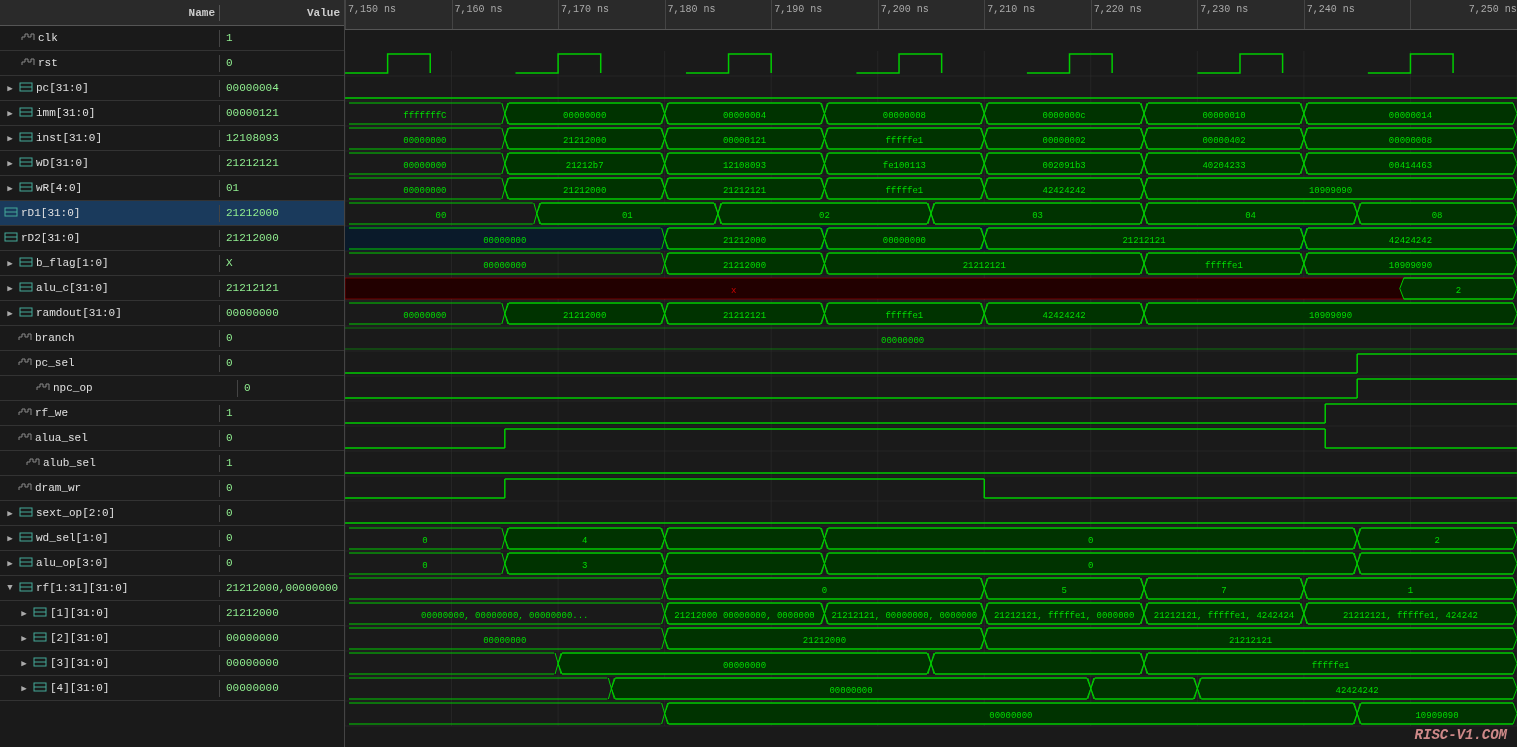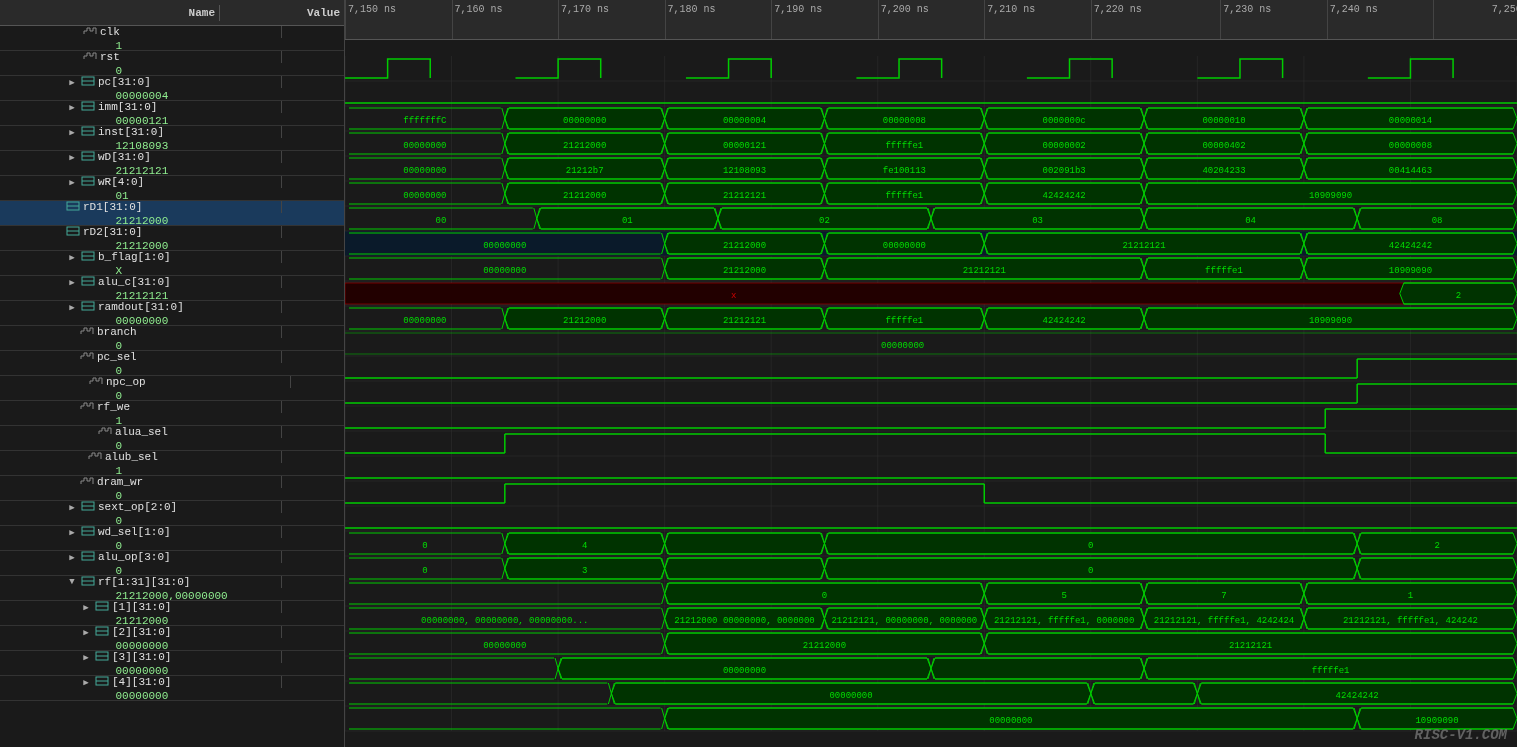--- a/index.html
+++ b/index.html
@@ -50,21 +50,20 @@
     }
     .rows-container {
       flex: 1;
       overflow: hidden;
     }
     .row {
       display: flex;
       height: 25px;
       align-items: center;
       border-bottom: 1px solid #333;
-      flex-direction: column;
     }
     .row.selected {
       background: #1a3a5c;
     }
     .row-name {
       width: 220px;
       min-width: 220px;
       padding: 2px 4px;
       border-right: 1px solid #444;
       display: flex;
@@ -93,21 +92,21 @@
     }
     
     .waveform-panel {
       flex: 1;
       overflow: hidden;
       position: relative;
       display: flex;
       flex-direction: column;
     }
     .timeline-header {
-      height: 40px;
+      height: 30px;
       background: #2a2a2a;
       border-bottom: 1px solid #555;
       position: relative;
       overflow: hidden;
     }
     .timeline-labels {
       position: absolute;
       top: 0;
       left: 0;
       right: 0;
@@ -131,21 +130,21 @@
       position: absolute;
       top: 0;
       left: 0;
       width: 100%;
       height: 100%;
     }
     .watermark {
       position: absolute;
       bottom: 4px;
       right: 10px;
-      color: #737373;
+      color: #fca5a5;
       font-size: 14px;
       font-weight: bold;
       font-style: italic;
       opacity: 0.8;
     }
   </style>
 </head>
 <body>
 
 <div class="container">
@@ -314,21 +313,21 @@
         <div class="row">
           <div class="row-name" style="padding-left: 18px;">
             <span><svg width="14" height="10" viewBox="0 0 14 10">
                 <path d="M1,8 L1,5 L4,5 L4,2 L7,2 L7,5 L10,5 L10,2 L13,2 L13,8" fill="none" stroke="#888" stroke-width="1"></path>
               </svg></span>
             <span>rf_we</span>
           </div>
           <div class="row-value">1</div>
         </div>
         <div class="row">
-          <div class="row-name" style="padding-left: 36px;">
+          <div class="row-name" style="padding-left: 18px;">
             <span><svg width="14" height="10" viewBox="0 0 14 10">
                 <path d="M1,8 L1,5 L4,5 L4,2 L7,2 L7,5 L10,5 L10,2 L13,2 L13,8" fill="none" stroke="#888" stroke-width="1"></path>
               </svg></span>
             <span>alua_sel</span>
           </div>
           <div class="row-value">0</div>
         </div>
         <div class="row">
           <div class="row-name" style="padding-left: 26px;">
             <span><svg width="14" height="10" viewBox="0 0 14 10">
@@ -442,21 +441,21 @@
     <div class="timeline-header">
       <div class="timeline-labels" id="timeline-labels">
       <div class="timeline-label" style="width: 106.545px; min-width: 106.545px;">7,150 ns</div>
           <div class="timeline-label" style="width: 106.545px; min-width: 106.545px;">7,160 ns</div>
           <div class="timeline-label" style="width: 106.545px; min-width: 106.545px;">7,170 ns</div>
           <div class="timeline-label" style="width: 106.545px; min-width: 106.545px;">7,180 ns</div>
           <div class="timeline-label" style="width: 106.545px; min-width: 106.545px;">7,190 ns</div>
           <div class="timeline-label" style="width: 106.545px; min-width: 106.545px;">7,200 ns</div>
           <div class="timeline-label" style="width: 106.545px; min-width: 106.545px;">7,210 ns</div>
           <div class="timeline-label" style="width: 106.545px; min-width: 106.545px;">7,220 ns</div>
-          <div class="timeline-label" style="width: 106.545px; min-width: 106.545px; margin-left: 23px;">7,230 ns</div>
+          <div class="timeline-label" style="width: 106.545px; min-width: 106.545px;">7,230 ns</div>
           <div class="timeline-label" style="width: 106.545px; min-width: 106.545px;">7,240 ns</div>
           <div class="timeline-label" style="width: 106.545px; min-width: 106.545px; text-align: right;">7,250 ns</div>
           <div class="timeline-label" style="width: 30px; min-width: 30px;">7,260</div>
         </div>
     </div>
     <div class="waveforms-area">
       <svg class="waveform-svg" id="waveform-svg" xmlns="http://www.w3.org/2000/svg" viewBox="0 0 1172 675" height="675">
       <line x1="0" y1="0" x2="0" y2="675" stroke="#333" stroke-width="0.5"></line>
           <line x1="106.54545454545455" y1="0" x2="106.54545454545455" y2="675" stroke="#333" stroke-width="0.5"></line>
           <line x1="213.0909090909091" y1="0" x2="213.0909090909091" y2="675" stroke="#333" stroke-width="0.5"></line>

